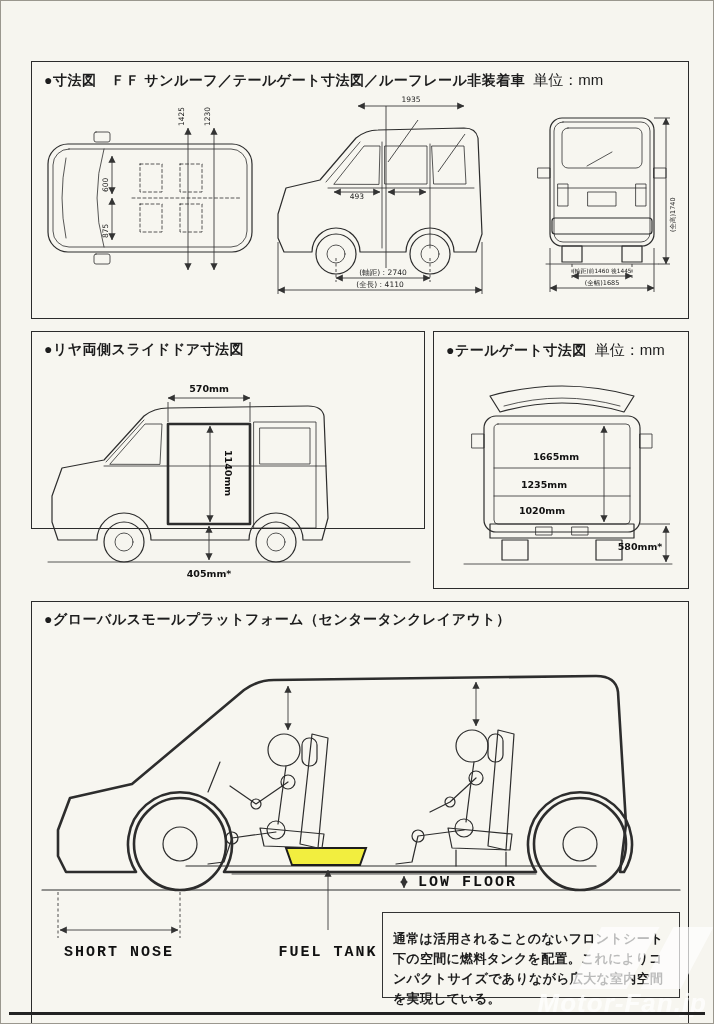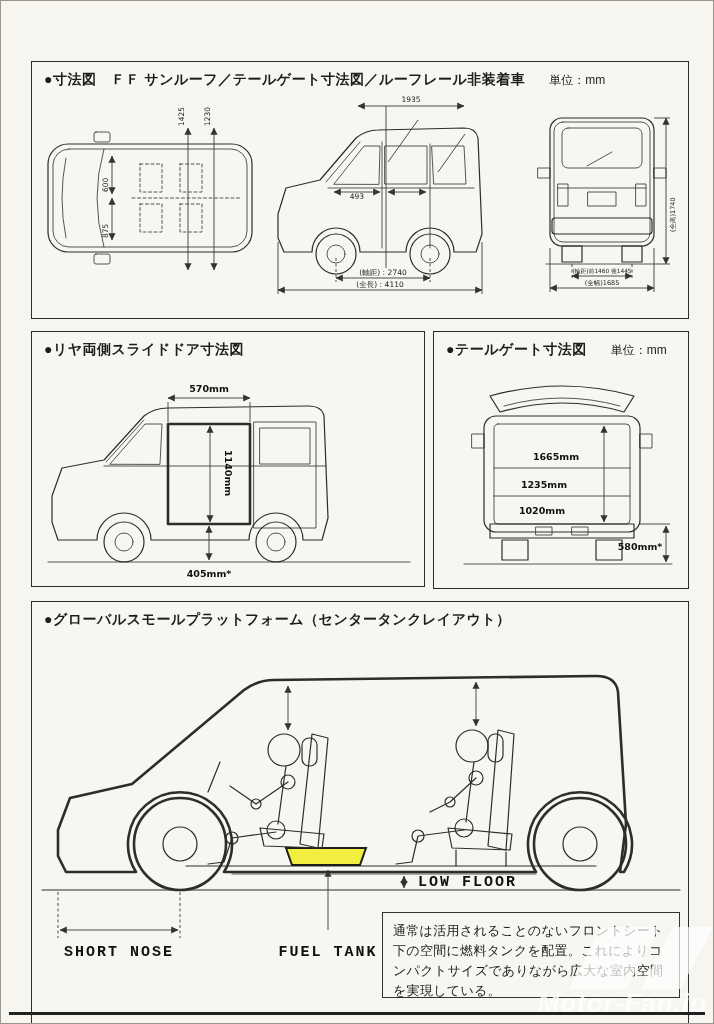--- a/index.html
+++ b/index.html
@@ -5,36 +5,36 @@
   html,body{margin:0;padding:0;background:#cfccc4;}
   .page{position:relative;width:714px;height:1024px;background:#f6f5ef;overflow:hidden;
         font-family:"Liberation Sans","DejaVu Sans",sans-serif;color:#1d1d1d;
         border:1px solid #9a978e;box-sizing:border-box;}
   .bottom-rule{position:absolute;left:8px;right:8px;bottom:8px;height:3px;background:#222;}
   .header{position:absolute;left:28px;top:24px;display:flex;align-items:center;gap:8px;}
   .red-sq{width:14px;height:14px;background:#b5252e;}
   .header-title{font-size:18px;font-weight:bold;letter-spacing:1.5px;}
   .panel{position:absolute;border:1.6px solid #2b2b2b;background:#f7f6f0;box-sizing:border-box;}
   #panel-dim{left:30px;top:60px;width:658px;height:258px;}
-  #panel-slide{left:30px;top:330px;width:394px;height:256px;}
+  #panel-slide{left:30px;top:330px;width:394px;height:198px;}
   #panel-tail{left:432px;top:330px;width:256px;height:258px;text-align:right;}
   #panel-platform{left:30px;top:600px;width:658px;height:464px;}
   .panel-title{position:absolute;left:12px;top:9px;font-weight:bold;font-size:14px;letter-spacing:.5px;white-space:nowrap;}
-  .unit{font-size:12px;font-weight:normal;margin-left:24px;letter-spacing:0;}
+  .unit{font-size:15px;font-weight:normal;margin-left:8px;letter-spacing:0;}
   svg{position:absolute;overflow:visible;}
   .draw{stroke:#2d2d2d;fill:none;stroke-width:1.2;stroke-linecap:round;stroke-linejoin:round;}
   .thick{stroke-width:2.6;}
   .thin{stroke-width:.8;}
   .dash{stroke-dasharray:3 2.5;stroke-width:.8;}
   .dl{stroke:#3a3a3a;stroke-width:.9;fill:none;}
   .dt{font-family:"DejaVu Sans",sans-serif;font-size:7.5px;fill:#1c1c1c;}
   .dtb{font-family:"DejaVu Sans",sans-serif;font-size:9.5px;font-weight:bold;fill:#111;}
   .biglabel{font-family:"Liberation Mono","DejaVu Sans Mono",monospace;font-size:15px;font-weight:bold;letter-spacing:2px;fill:#111;}
   .desc-box{position:absolute;left:350px;top:310px;width:298px;height:86px;border:1.5px solid #333;
-            padding:8px 10px;box-sizing:border-box;font-size:13px;line-height:1.55;letter-spacing:.3px;}
+            padding:16px 10px;box-sizing:border-box;font-size:13px;line-height:1.55;letter-spacing:.3px;font-weight:bold;}
   .watermark{position:absolute;right:6px;bottom:4px;color:#ffffff;opacity:.78;
              font-style:italic;font-weight:bold;font-size:26px;letter-spacing:1px;pointer-events:none;}
   .wm-shape{position:absolute;background:#ffffff;opacity:.7;pointer-events:none;}
   .wm1{right:70px;bottom:34px;width:58px;height:62px;transform:skewX(-28deg);}
   .wm2{right:16px;bottom:34px;width:40px;height:62px;transform:skewX(-28deg);}
 </style>
 </head>
 <body>
 
 <div class="page">

